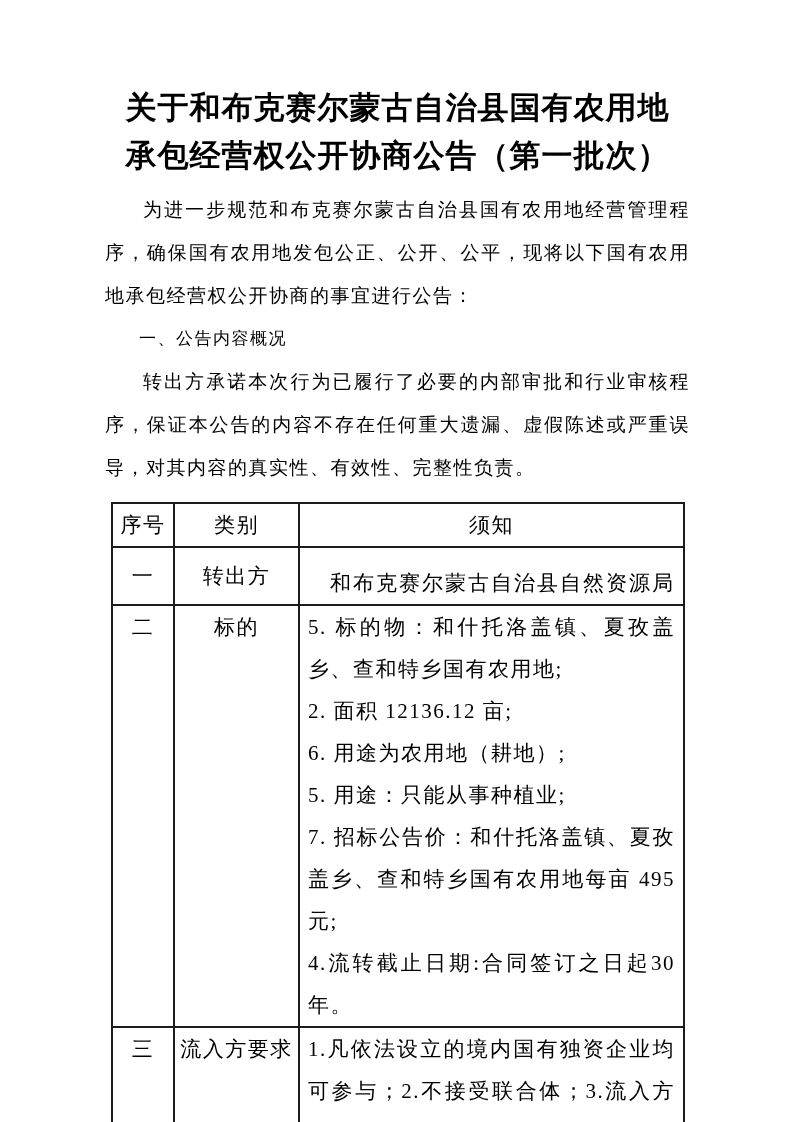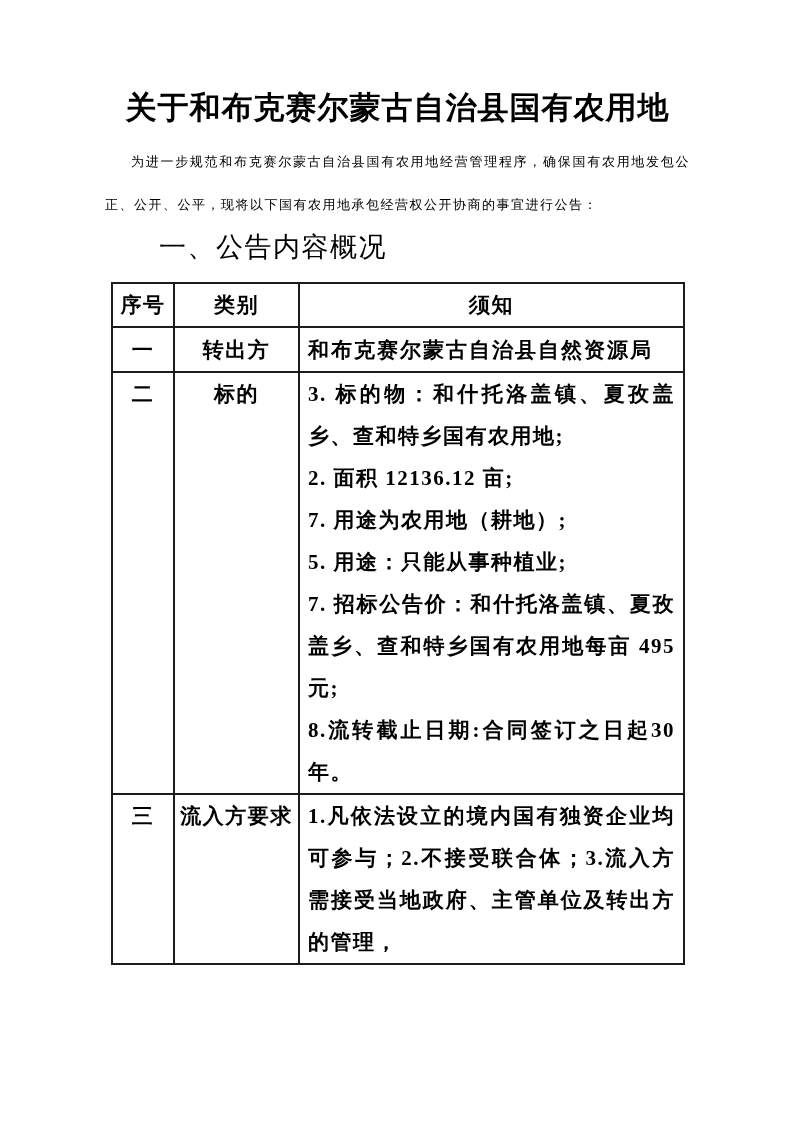--- a/index.html
+++ b/index.html
@@ -22,77 +22,79 @@
   .doc-title {
     font-size: 31px;
     font-weight: bold;
     line-height: 48px;
     text-align: center;
     letter-spacing: 1px;
     margin-bottom: 8px;
   }
   .doc-title .t-line { display: block; }
   .para {
-    font-size: 13px;
+    font-size: 19px;
     line-height: 43px;
     text-align: justify;
     text-justify: inter-ideograph;
     letter-spacing: 1.5px;
     text-indent: 2em;
   }
   .section-heading {
-    font-size: 27px;
+    font-size: 17px;
     font-weight: normal;
     line-height: 43px;
     letter-spacing: 1.5px;
     text-indent: 2em;
   }
   table.notice-table {
     border-collapse: collapse;
     table-layout: fixed;
     width: 572px;
     margin: 13px 0 0 6px;
     font-size: 21px;
   }
   .notice-table col.c1 { width: 62px; }
   .notice-table col.c2 { width: 125px; }
   .notice-table col.c3 { width: 385px; }
   .notice-table th,
   .notice-table td {
     border: 2px solid #1c1c1c;
-    font-weight: bold;
+    font-weight: normal;
     letter-spacing: 1.5px;
     vertical-align: middle;
   }
   .notice-table thead tr { height: 44px; }
   .notice-table tr.r-transferor { height: 45px; }
   .cell-center { text-align: center; }
   .cell-top { vertical-align: top !important; }
   .seq-cell, .cat-cell { text-align: center; line-height: 42px; }
   .notes-cell { padding: 0 8px; line-height: 42px; }
   .notes-cell .note-line {
     text-align: justify;
     text-justify: inter-ideograph;
     line-height: 42px;
   }
-  .notes-cell.cell-center .note-line { text-align: left; letter-spacing: 2px; }
+  .notes-cell.cell-center .note-line { text-align: right; letter-spacing: 2px; margin-top: 14px; }
 </style>
 </head>
 <body>
 
 <div class="page">
 
   <h1 class="doc-title">
     <span class="t-line">关于和布克赛尔蒙古自治县国有农用地</span>
+    <span class="t-line">承包经营权公开协商公告（第一批次）</span>
   </h1>
 
   <p class="para">为进一步规范和布克赛尔蒙古自治县国有农用地经营管理程序，确保国有农用地发包公正、公开、公平，现将以下国有农用地承包经营权公开协商的事宜进行公告：</p>
 
   <h2 class="section-heading">一、公告内容概况</h2>
 
+  <p class="para">转出方承诺本次行为已履行了必要的内部审批和行业审核程序，保证本公告的内容不存在任何重大遗漏、虚假陈述或严重误导，对其内容的真实性、有效性、完整性负责。</p>
 
   <table class="notice-table">
     <colgroup>
       <col class="c1">
         <col class="c2">
         <col class="c3">
     </colgroup>
     <thead>
       <tr>
         <th>序号</th>
@@ -105,26 +107,26 @@
         <td class="seq-cell">一</td>
         <td class="cat-cell">转出方</td>
         <td class="notes-cell cell-center">
           <div class="note-line">和布克赛尔蒙古自治县自然资源局</div>
         </td>
       </tr>
       <tr>
         <td class="seq-cell cell-top">二</td>
         <td class="cat-cell cell-top">标的</td>
         <td class="notes-cell cell-top">
-          <div class="note-line">3. 标的物：和什托洛盖镇、夏孜盖乡、查和特乡国有农用地;</div>
+          <div class="note-line">5. 标的物：和什托洛盖镇、夏孜盖乡、查和特乡国有农用地;</div>
           <div class="note-line">2. 面积 12136.12 亩;</div>
-          <div class="note-line">7. 用途为农用地（耕地）;</div>
+          <div class="note-line">6. 用途为农用地（耕地）;</div>
           <div class="note-line">5. 用途：只能从事种植业;</div>
           <div class="note-line">7. 招标公告价：和什托洛盖镇、夏孜盖乡、查和特乡国有农用地每亩 495 元;</div>
-          <div class="note-line">8.流转截止日期:合同签订之日起30年。</div>
+          <div class="note-line">4.流转截止日期:合同签订之日起30年。</div>
         </td>
       </tr>
       <tr>
         <td class="seq-cell cell-top">三</td>
         <td class="cat-cell cell-top">流入方要求</td>
         <td class="notes-cell cell-top">
           <div class="note-line">1.凡依法设立的境内国有独资企业均可参与；2.不接受联合体；3.流入方需接受当地政府、主管单位及转出方的管理，</div>
         </td>
       </tr>
     </tbody>

